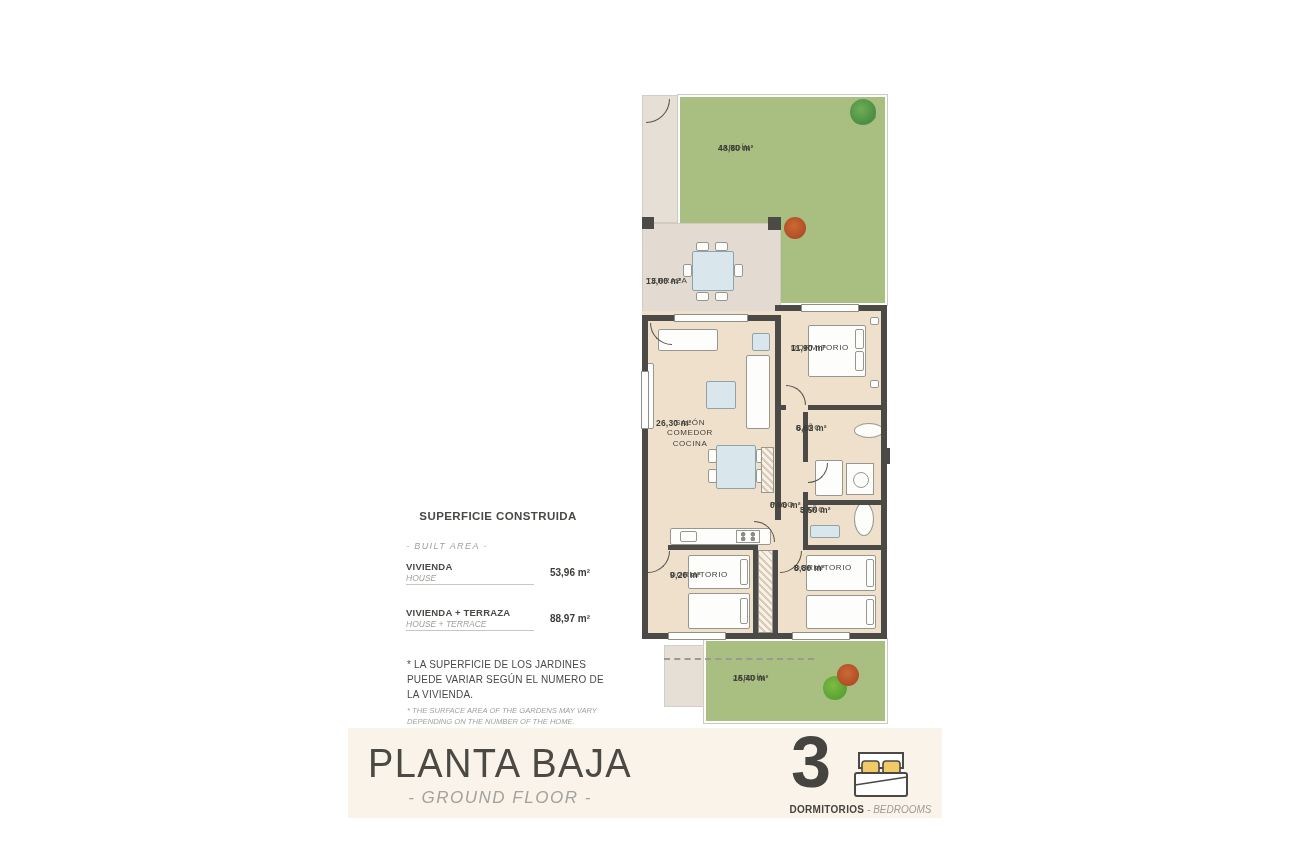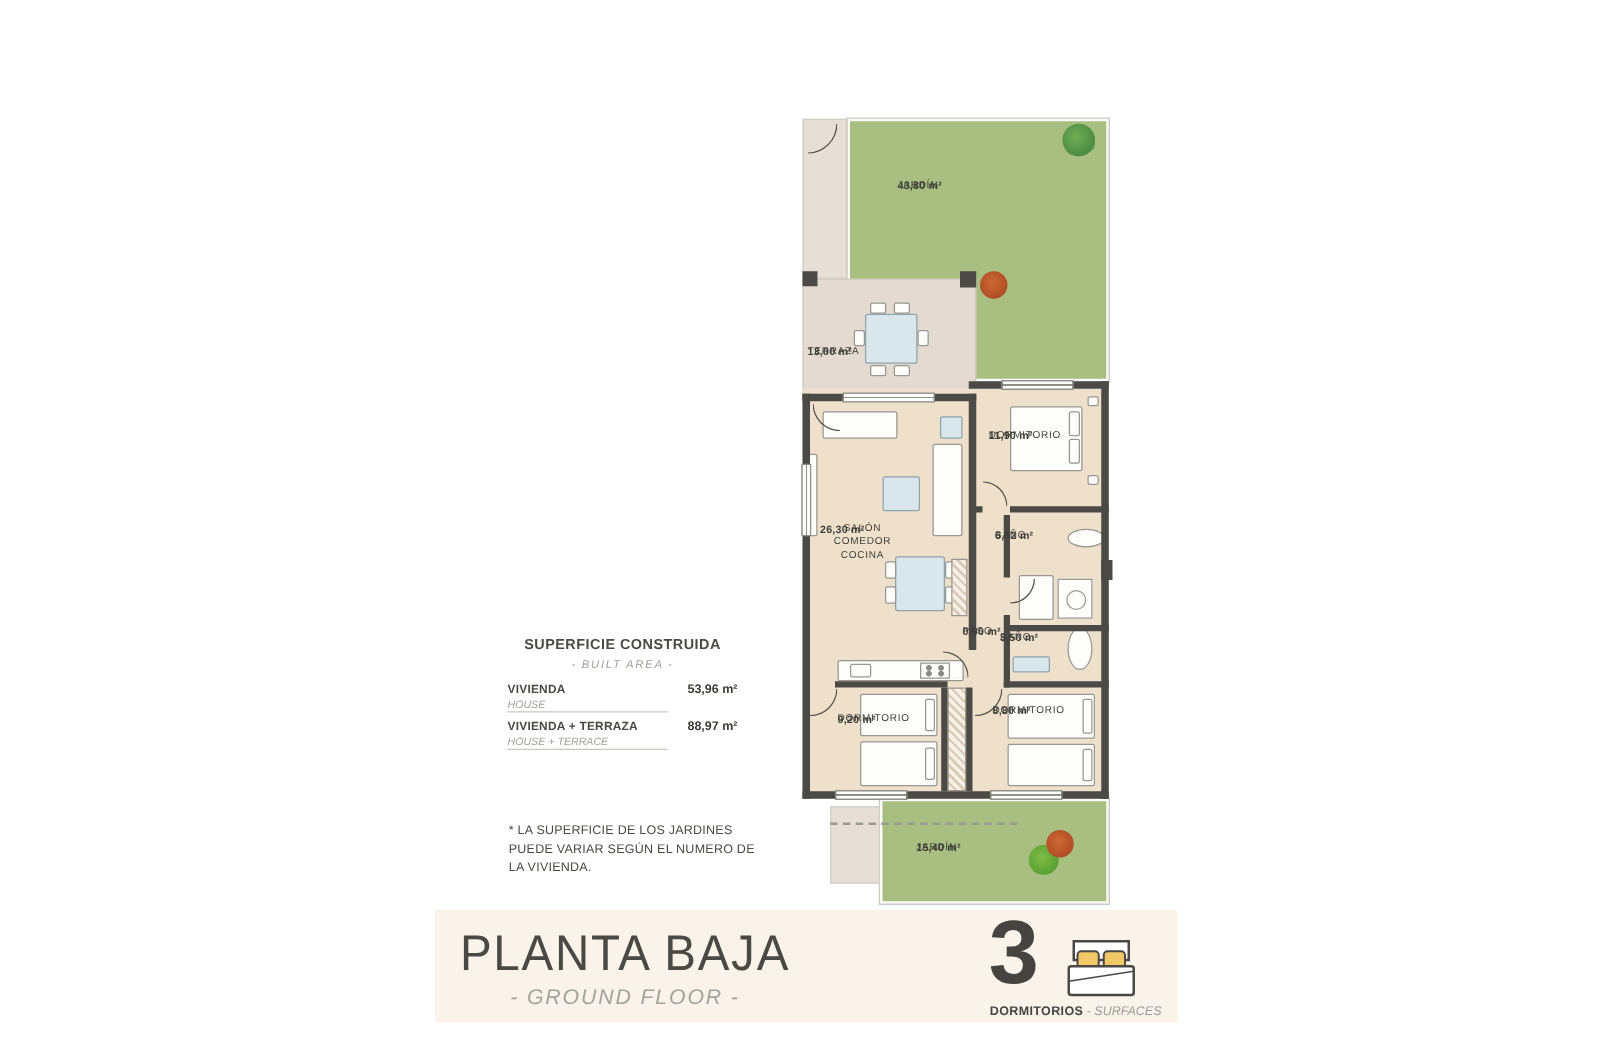--- a/index.html
+++ b/index.html
@@ -31,23 +31,23 @@
   .tree{border-radius:50%;}
   .tree.g{background:radial-gradient(circle at 42% 40%,#6fae55,#4c8c44 70%);box-shadow:-4px 5px 0 -6px #55984b,6px 3px 0 -6px #55984b;}
   .tree.gb{background:radial-gradient(circle at 42% 40%,#7dbb45,#5aa233 70%);box-shadow:-4px 5px 0 -6px #66ad3a;}
   .tree.o{background:radial-gradient(circle at 45% 42%,#cc6a33,#b04d26 70%);box-shadow:4px 4px 0 -6px #b85327;}
   .rlabel{text-align:center;color:#3e3e3a;line-height:1.3;z-index:30;}
   .rname{display:block;font-size:8px;letter-spacing:.6px;font-weight:400;}
   .rarea{display:block;font-size:8.5px;font-weight:700;letter-spacing:.2px;}
   
   .legend{position:absolute;left:406px;top:510px;width:184px;color:#4a4946;}
   .lg-title{font-size:11.5px;font-weight:700;letter-spacing:.4px;text-align:center;}
-  .lg-sub{font-size:9px;font-style:italic;color:#a09f9a;letter-spacing:1.4px;text-align:center;margin-top:4px;}
+  .lg-sub{font-size:9px;font-style:italic;color:#a09f9a;letter-spacing:1.4px;text-align:left;margin-top:19px;}
   .lg-rows{margin-top:10px;}
-  .lg-row{display:flex;align-items:flex-start;margin-bottom:6px;}
+  .lg-row{display:flex;align-items:center;margin-bottom:22px;}
   .lg-left{flex:1;border-bottom:1px solid #c8c7c1;padding-bottom:1px;}
   .lg-es{font-size:9.5px;font-weight:700;letter-spacing:.2px;display:block;}
   .lg-en{font-size:8.5px;font-style:italic;color:#a09f9a;display:block;margin-top:1px;}
   .lg-val{width:56px;text-align:right;font-size:10px;font-weight:700;color:#3c3c38;padding-bottom:1px;}
   
   .note{position:absolute;left:407px;top:657px;width:198px;line-height:1.5;}
   .note-es{font-size:10px;font-weight:400;letter-spacing:.2px;color:#4a4946;margin:0;}
   .note-en{font-size:7.6px;font-style:italic;color:#a09f9a;margin:3px 0 0 0;}
   
   .footer{position:absolute;left:348px;top:728px;width:594px;height:90px;background:#f9f3ea;}
@@ -220,38 +220,39 @@
           <span class="lg-es">VIVIENDA + TERRAZA</span>
           <span class="lg-en">HOUSE + TERRACE</span>
         </div>
         <div class="lg-val">88,97 m²</div>
       </div>
     </div>
   </div>
 
   <div class="note">
     <p class="note-es">* LA SUPERFICIE DE LOS JARDINES PUEDE VARIAR SEGÚN EL NUMERO DE LA VIVIENDA.</p>
+    <p class="note-en">* THE SURFACE AREA OF THE GARDENS MAY VARY DEPENDING ON THE NUMBER OF THE HOME.</p>
   </div>
 
   <div class="footer">
     <div class="f-titlewrap">
       <div class="f-title">PLANTA BAJA</div>
       <div class="f-sub">- GROUND FLOOR -</div>
     </div>
     <div class="f-right">
       <div class="f-num">3</div>
       <span class="f-bed">
         <svg width="70" height="50" viewBox="0 0 70 50">
           <rect x="14" y="1" width="44" height="15" fill="#ffffff" stroke="#4a4946" stroke-width="2"></rect>
           <rect x="17" y="9" width="17" height="13" rx="3" fill="#f2c967" stroke="#4a4946" stroke-width="1.6"></rect>
           <rect x="38" y="9" width="17" height="13" rx="3" fill="#f2c967" stroke="#4a4946" stroke-width="1.6"></rect>
           <rect x="10" y="21" width="52" height="23" rx="2" fill="#ffffff" stroke="#4a4946" stroke-width="2"></rect>
           <path d="M10 33 L62 25" stroke="#4a4946" stroke-width="1.4" fill="none"></path>
         </svg>
       </span>
       <div class="f-cap">
         <span class="f-cap-es">DORMITORIOS</span>
-        <span class="f-cap-en">- SURFACES</span>
+        <span class="f-cap-en">- BEDROOMS</span>
       </div>
     </div>
   </div>
 
 </div>
 
 </body></html>

